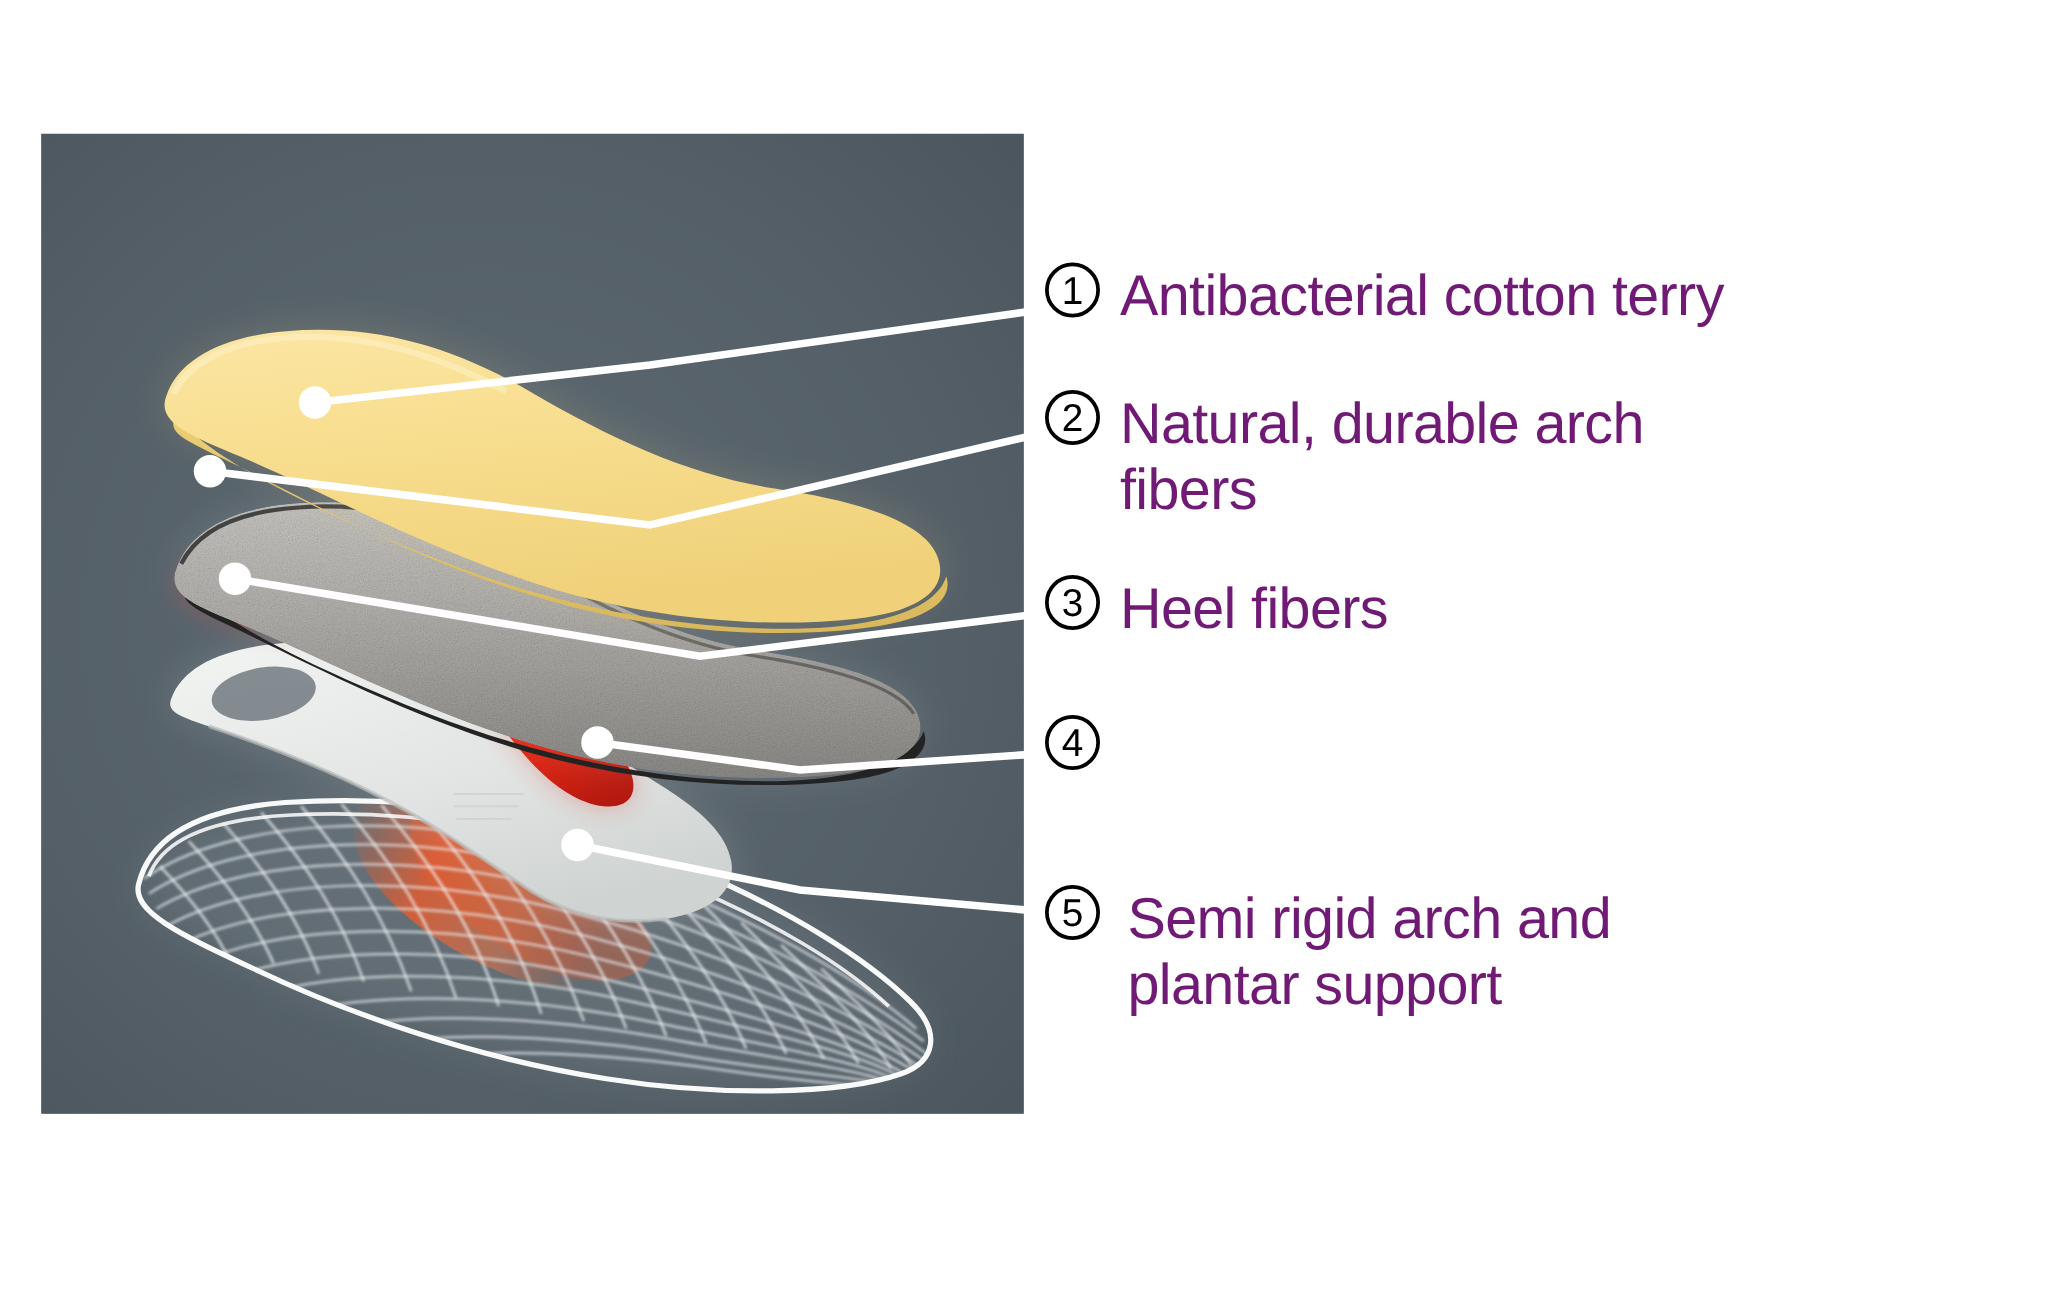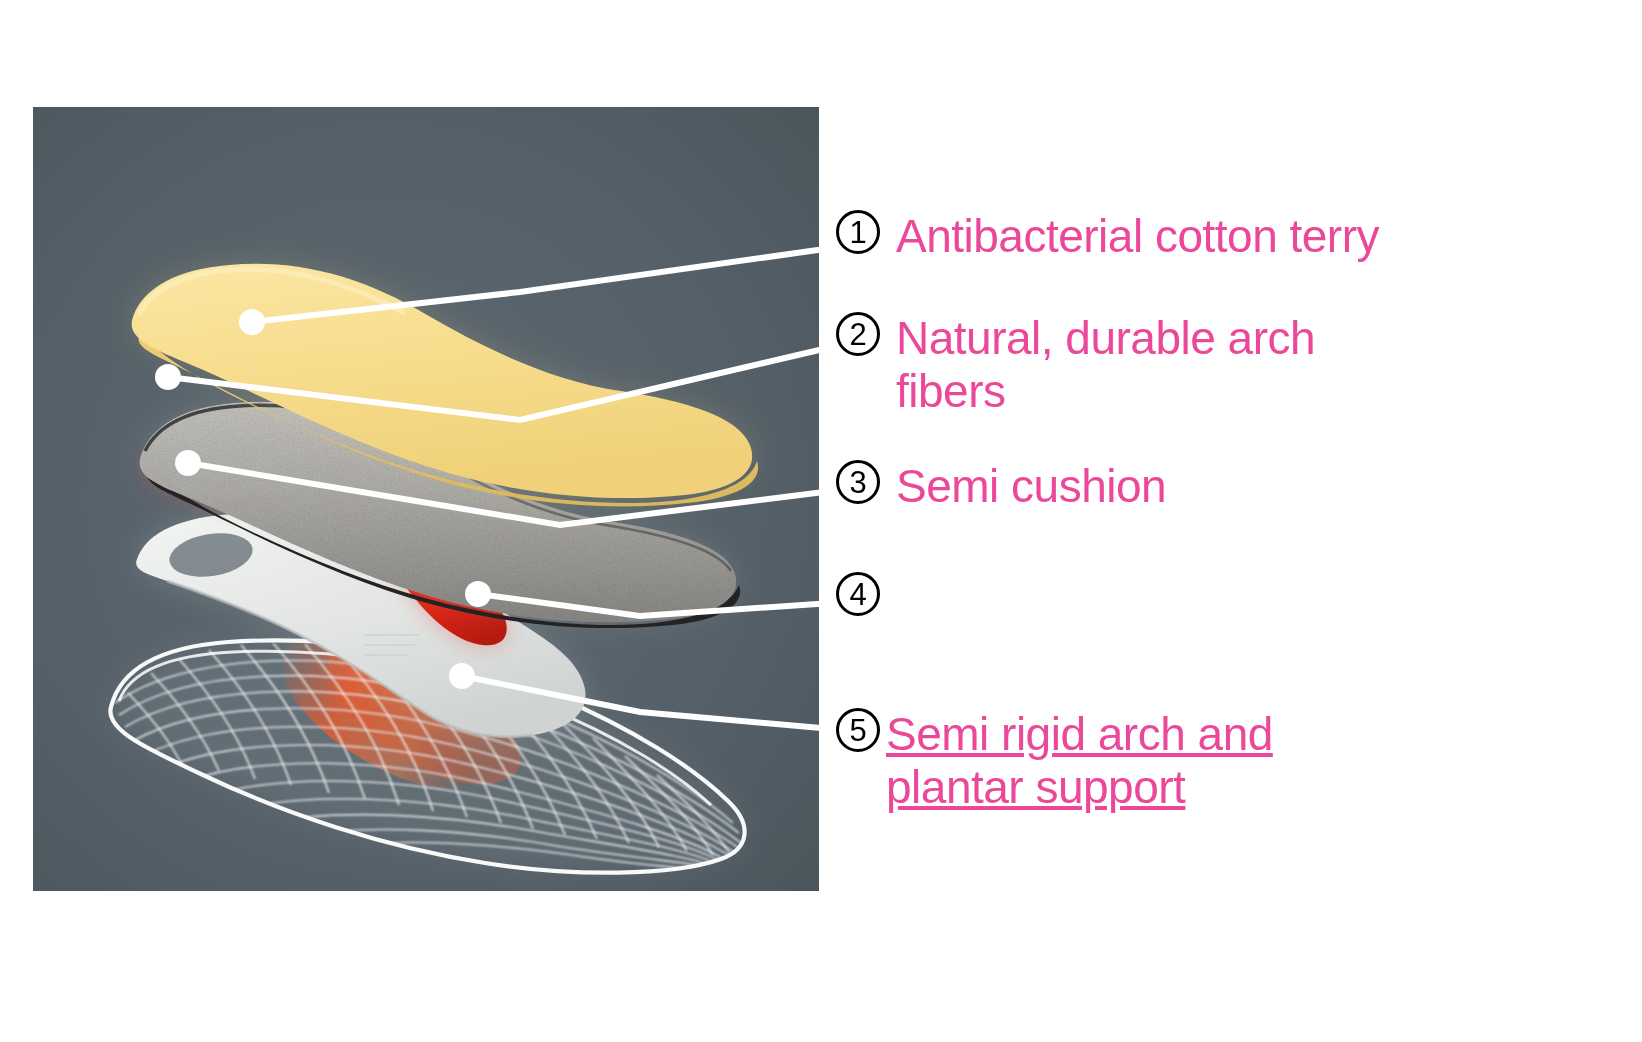--- a/index.html
+++ b/index.html
@@ -26,25 +26,25 @@
   #legend{position:absolute;left:836px;top:210px;width:790px;}
   .legend-row{position:absolute;display:flex;align-items:flex-start;}
   .num-badge{
     flex:0 0 auto;width:44px;height:44px;border:3px solid #000;
     border-radius:50%;box-sizing:border-box;
     display:flex;align-items:center;justify-content:center;
     font-size:31px;line-height:1;color:#000;
     font-family:"Liberation Sans","DejaVu Sans",sans-serif;
   }
   .legend-text{
-    margin-left:16px;font-size:46px;line-height:1.16;color:#ec4899;
+    margin-left:16px;font-size:46px;line-height:1.16;color:#701a75;
     letter-spacing:-0.5px;white-space:pre-line;
     font-family:"Liberation Sans","DejaVu Sans",sans-serif;
   }
-  .legend-row.tight .legend-text{margin-left:6px;text-decoration:underline;}
+  .legend-row.tight .legend-text{margin-left:22px;}
   #row-1{top:0px;left:0px;}
   #row-2{top:102px;left:0px;}
   #row-3{top:250px;left:0px;}
   #row-4{top:362px;left:0px;}
   #row-5{top:498px;left:0px;}
 </style>
 </head>
 <body>
 
 <div id="figure">
@@ -321,21 +321,21 @@
     </div>
 
     <div class="legend-row" id="row-2">
       <span class="num-badge">2</span>
       <span class="legend-text">Natural, durable arch
 fibers</span>
     </div>
 
     <div class="legend-row" id="row-3">
       <span class="num-badge">3</span>
-      <span class="legend-text">Semi cushion</span>
+      <span class="legend-text">Heel fibers</span>
     </div>
 
     <div class="legend-row" id="row-4">
       <span class="num-badge">4</span>
     </div>
 
     <div class="legend-row tight" id="row-5">
       <span class="num-badge">5</span>
       <span class="legend-text">Semi rigid arch and
 plantar support</span>

